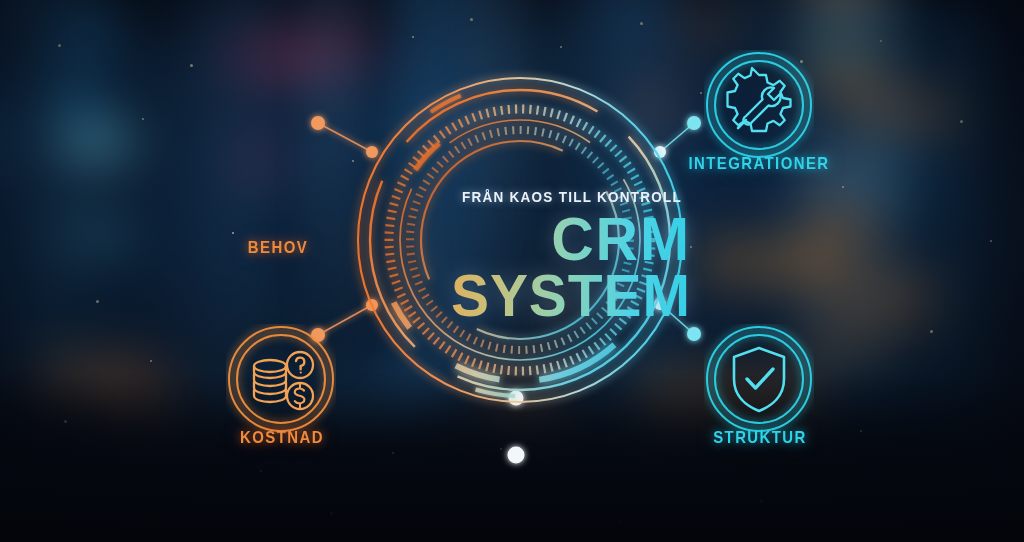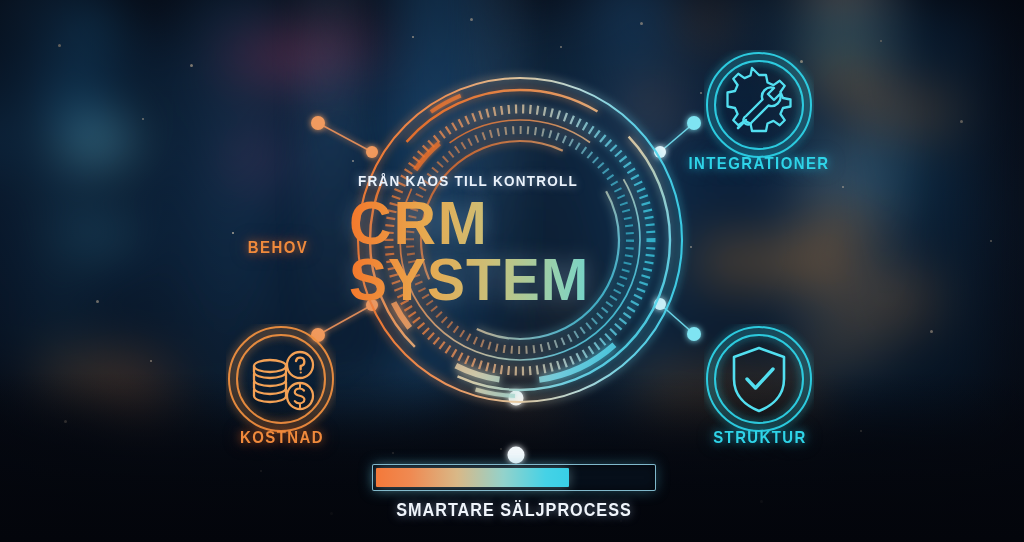--- a/index.html
+++ b/index.html
@@ -72,23 +72,23 @@
   .lbl-cool{ color:#2fd4e8; text-shadow:0 0 10px rgba(45,205,235,.65),0 0 22px rgba(40,200,230,.35); }
 
   
   .hud{
     position:absolute; left:520px; top:240px;
     width:0; height:0;
   }
   .hud-svg{ position:absolute; left:-190px; top:-190px; width:380px; height:380px; }
 
   .center-text{
-    position:absolute; left:520px; top:240px;
+    position:absolute; left:520px; top:256px;
     transform:translate(-50%,-50%);
-    width:360px; text-align:left;
+    width:360px; text-align:right;
     pointer-events:none;
   }
   .kicker{
     font-size:15px; font-weight:700; letter-spacing:1.4px;
     color:#eaf2fb;
     font-family:"Liberation Sans Narrow","Liberation Sans",sans-serif;
     transform:scaleX(.9);
     text-shadow:0 0 9px rgba(200,225,255,.55);
     margin-bottom:4px;
   }
@@ -397,20 +397,14 @@
         <circle cx="55" cy="55" r="44"></circle>
       </g>
       <g fill="none" stroke="#52dff0" stroke-width="2.6" stroke-linecap="round" stroke-linejoin="round">
         <path d="M55 24 L80 33 v22 c0 17 -12 27 -25 32 c-13 -5 -25 -15 -25 -32 V33 z"></path>
         <path d="M43 55 l8.5 9 L69 45" stroke-width="3.4"></path>
       </g>
     </svg>
     <div class="pod-label lbl-cool" style="left:-9px; top:104px; width:130px; text-align:center;">STRUKTUR</div>
   </div>
 
-  <div class="pbar-wrap">
-    <div class="pbar">
-      <div class="pfill" id="pfill" style="width: 70%;"></div>
-    </div>
-    <div class="pbar-label">SMARTARE SÄLJPROCESS</div>
-  </div>
 
 </div>
 
 </body></html>

